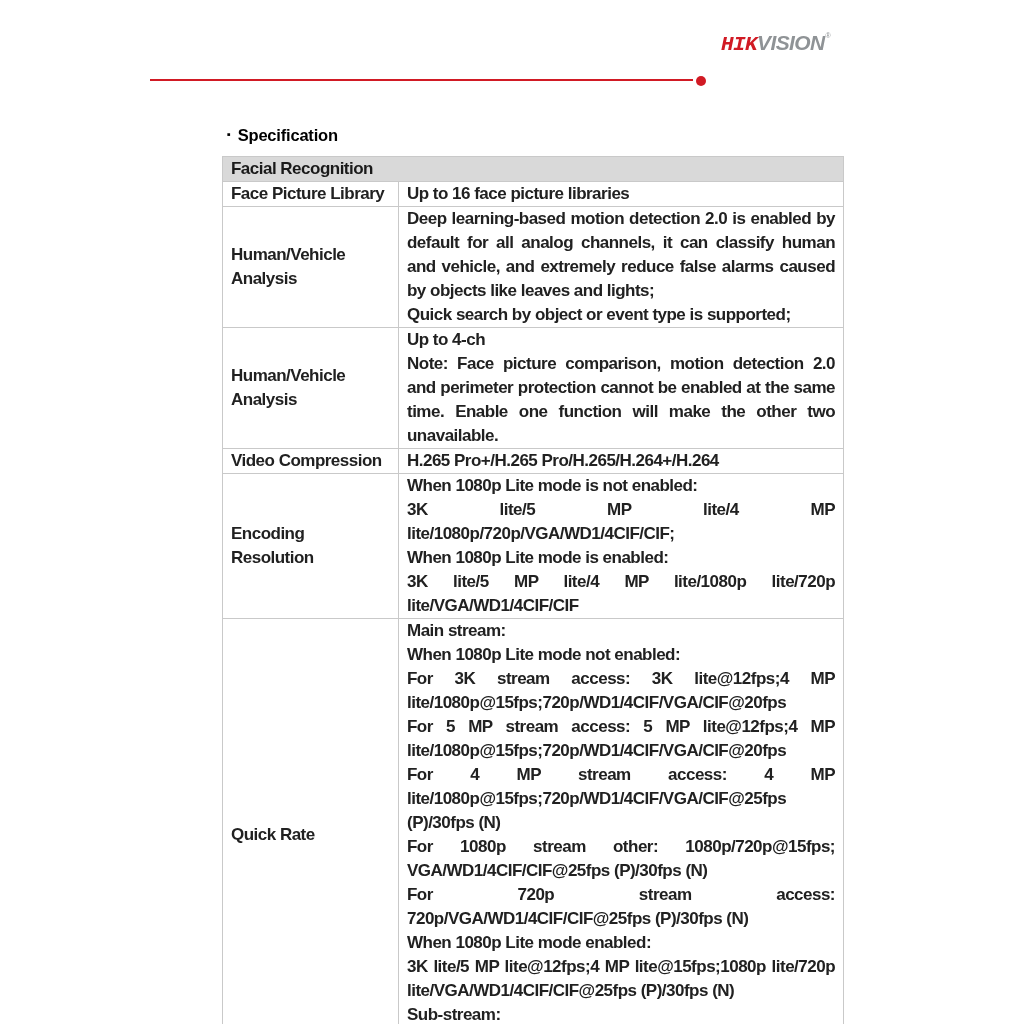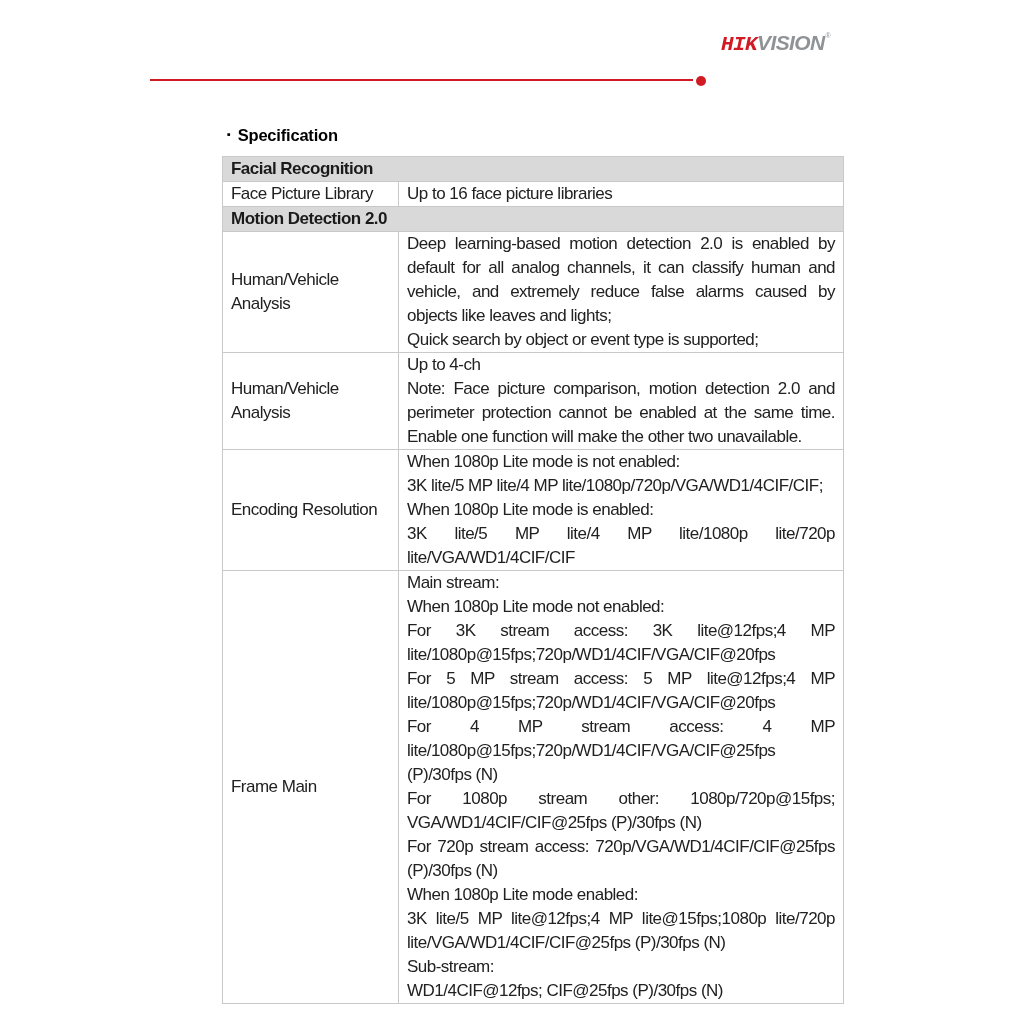--- a/index.html
+++ b/index.html
@@ -32,21 +32,21 @@
   }
   .heading .bullet{font-size:11px;line-height:1;position:relative;top:-1px;}
   
   table.spec{
     position:absolute;left:222px;top:156px;width:621px;
     border-collapse:collapse;table-layout:fixed;
     font-size:17px;line-height:24px;letter-spacing:-0.03em;color:var(--text);
   }
   col.c1{width:176px;}
   col.c2{width:445px;}
-  td{border:1px solid var(--border_gray);padding:0 8px;vertical-align:middle;}
+  td{border:1px solid var(--border_gray);padding:0 8px;vertical-align:middle;font-weight:bold;}
   tr.sec td{background:var(--header_bg);font-weight:bold;color:#1a1a1a;}
   .para{margin:0;text-align:justify;}
 </style>
 </head>
 <body>
 
 <div>
 
   <div class="logo">
     <span class="hik">HIK</span><span class="vision">VISION</span><span class="reg">®</span>
@@ -71,23 +71,20 @@
       </tr>
       <tr>
         <td>
             <div class="para">Face Picture Library</div>
           </td>
         <td>
             <div class="para">Up to 16 face picture libraries</div>
           </td>
       </tr>
 
-      <tr class="sec">
-        <td colspan="2">Motion Detection 2.0</td>
-      </tr>
       <tr>
         <td>
             <div class="para">Human/Vehicle Analysis</div>
           </td>
         <td>
             <div class="para">Deep learning-based motion detection 2.0 is enabled by default for all analog channels, it can classify human and vehicle, and extremely reduce false alarms caused by objects like leaves and lights;</div>
             <div class="para">Quick search by object or event type is supported;</div>
           </td>
       </tr>
 
@@ -96,32 +93,40 @@
             <div class="para">Human/Vehicle Analysis</div>
           </td>
         <td>
             <div class="para">Up to 4-ch</div>
             <div class="para">Note: Face picture comparison, motion detection 2.0 and perimeter protection cannot be enabled at the same time. Enable one function will make the other two unavailable.</div>
           </td>
       </tr>
 
       <tr>
         <td>
+            <div class="para">Video Compression</div>
+          </td>
+        <td>
+            <div class="para">H.265 Pro+/H.265 Pro/H.265/H.264+/H.264</div>
+          </td>
+      </tr>
+      <tr>
+        <td>
             <div class="para">Encoding Resolution</div>
           </td>
         <td>
             <div class="para">When 1080p Lite mode is not enabled:</div>
             <div class="para">3K lite/5 MP lite/4 MP lite/1080p/720p/VGA/WD1/4CIF/CIF;</div>
             <div class="para">When 1080p Lite mode is enabled:</div>
             <div class="para">3K lite/5 MP lite/4 MP lite/1080p lite/720p lite/VGA/WD1/4CIF/CIF</div>
           </td>
       </tr>
       <tr>
         <td>
-            <div class="para">Frame Main</div>
+            <div class="para">Quick Rate</div>
           </td>
         <td>
             <div class="para">Main stream:</div>
             <div class="para">When 1080p Lite mode not enabled:</div>
             <div class="para">For 3K stream access: 3K lite@12fps;4 MP lite/1080p@15fps;720p/WD1/4CIF/VGA/CIF@20fps</div>
             <div class="para">For 5 MP stream access: 5 MP lite@12fps;4 MP lite/1080p@15fps;720p/WD1/4CIF/VGA/CIF@20fps</div>
             <div class="para">For 4 MP stream access: 4 MP lite/1080p@15fps;720p/WD1/4CIF/VGA/CIF@25fps (P)/30fps (N)</div>
             <div class="para">For 1080p stream other: 1080p/720p@15fps; VGA/WD1/4CIF/CIF@25fps (P)/30fps (N)</div>
             <div class="para">For 720p stream access: 720p/VGA/WD1/4CIF/CIF@25fps (P)/30fps (N)</div>
             <div class="para">When 1080p Lite mode enabled:</div>

